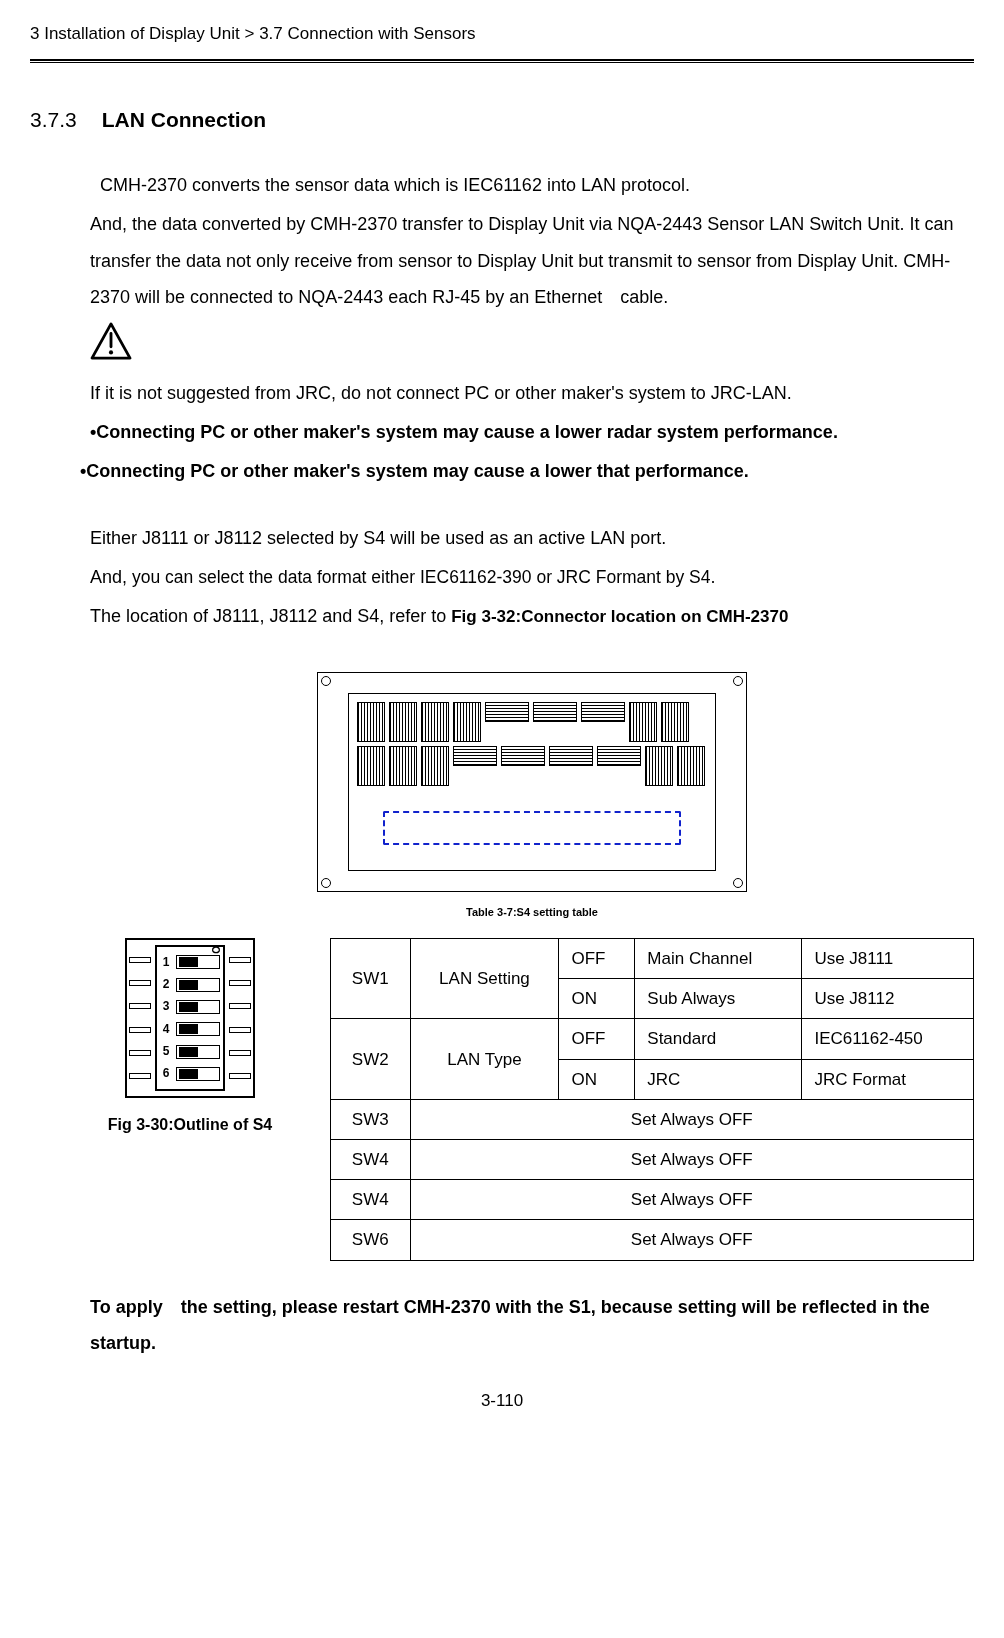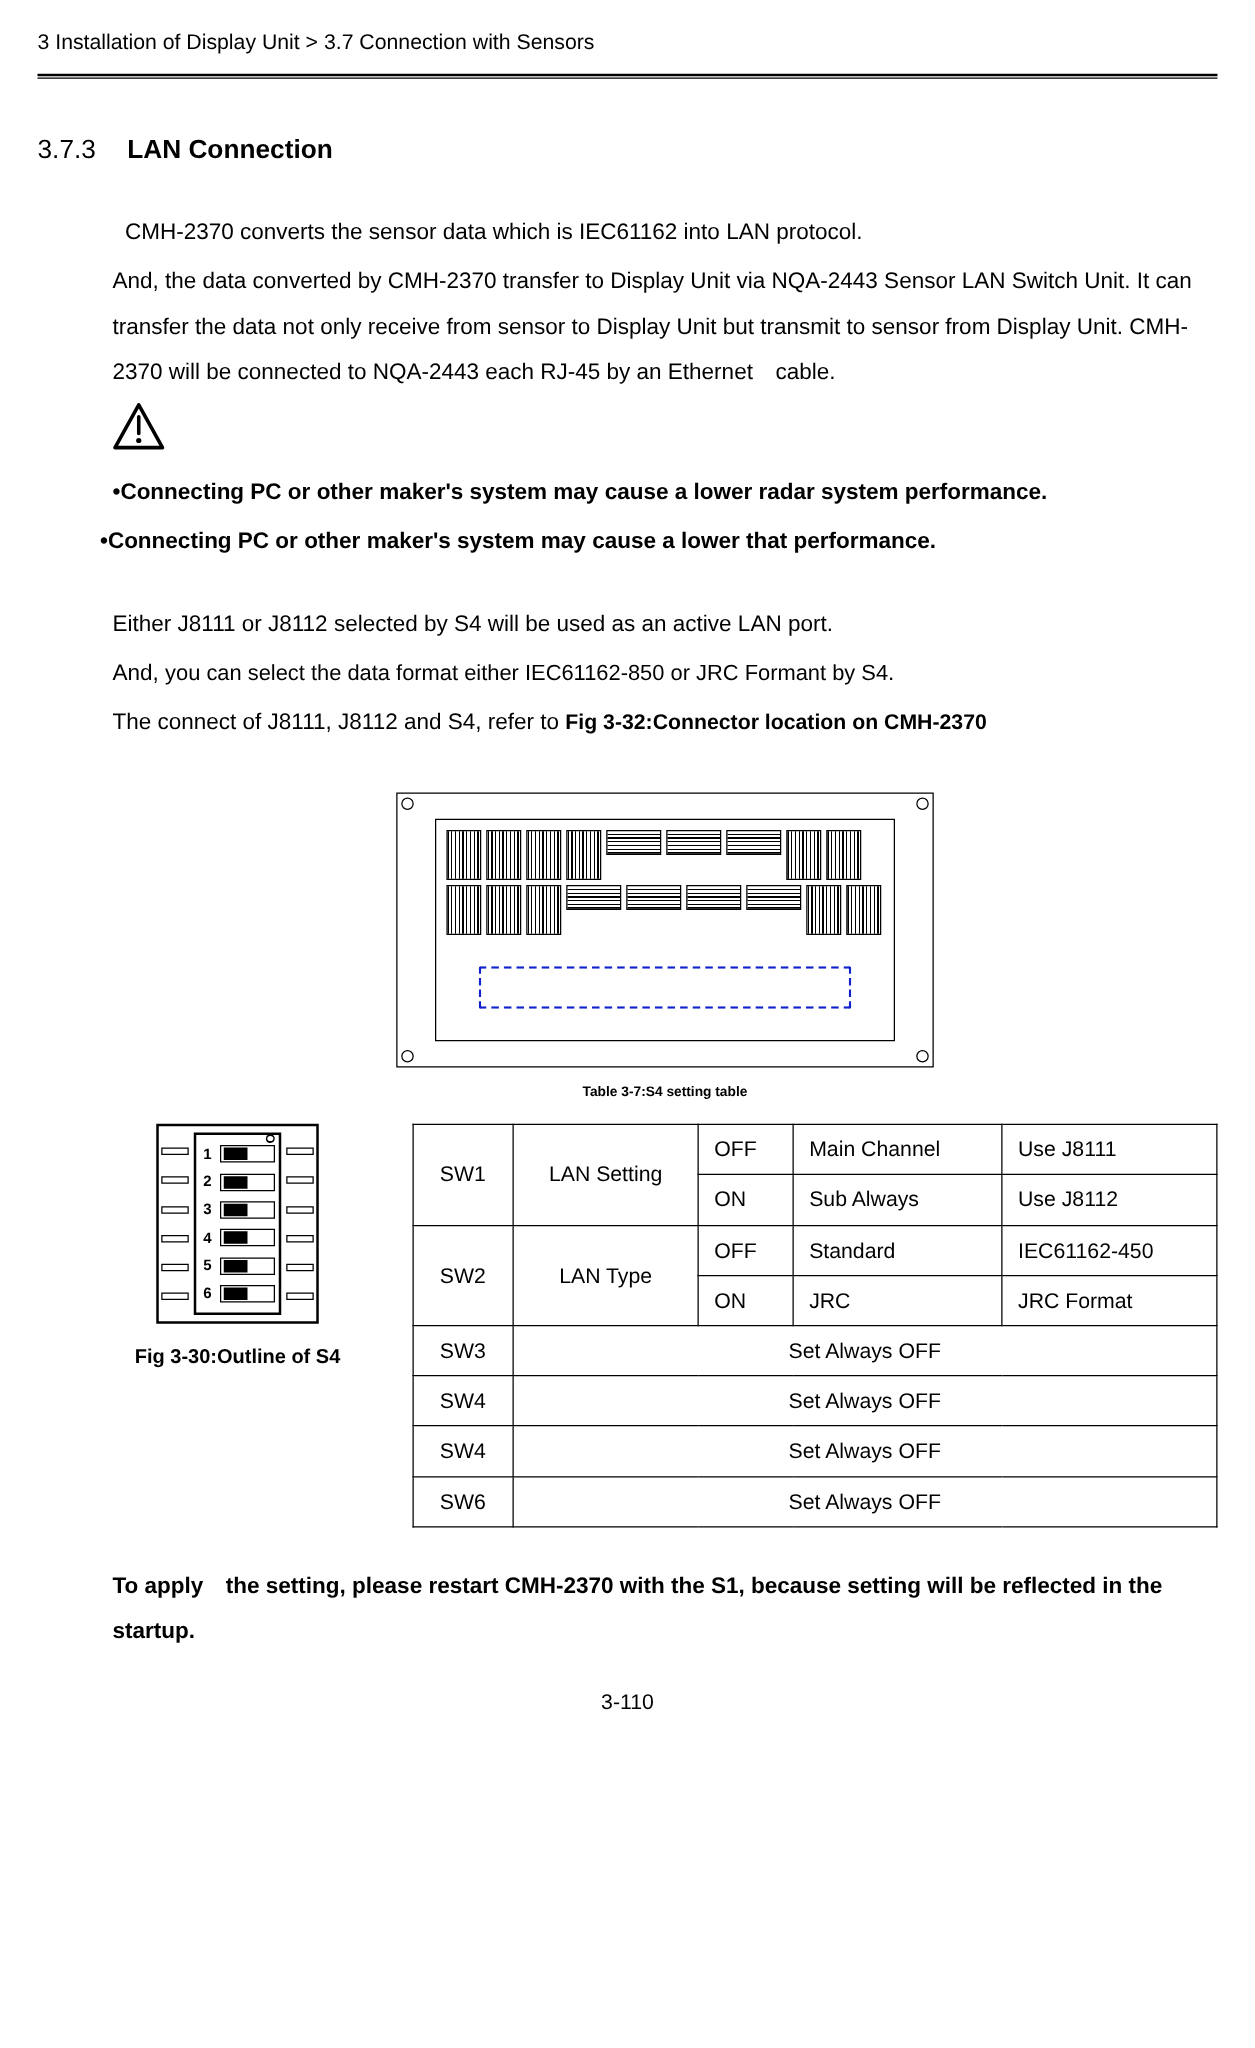--- a/index.html
+++ b/index.html
@@ -178,31 +178,32 @@
   <div class="para">And, the data converted by CMH-2370 transfer to Display Unit via NQA-2443 Sensor LAN Switch Unit. It can transfer the data not only receive from sensor to Display Unit but transmit to sensor from Display Unit. CMH-2370 will be connected to NQA-2443 each RJ-45 by an Ethernet cable.</div>
 
   <div class="warning-icon">
     <svg viewBox="0 0 44 40">
       <polygon points="22,2 42,38 2,38" fill="none" stroke="#000" stroke-width="3" stroke-linejoin="round"></polygon>
       <line x1="22" y1="12" x2="22" y2="26" stroke="#000" stroke-width="3" stroke-linecap="round"></line>
       <circle cx="22" cy="32" r="2.2" fill="#000"></circle>
     </svg>
   </div>
 
+  <div class="para">If it is not suggested from JRC, do not connect PC or other maker's system to JRC-LAN.</div>
   <div class="para bold">•Connecting PC or other maker's system may cause a lower radar system performance.</div>
   <div class="para outdent-bold">•Connecting PC or other maker's system may cause a lower that performance.</div>
 
   <div class="spacer"></div>
 
   <div class="para">Either J8111 or J8112 selected by S4 will be used as an active LAN port.</div>
   <div class="para">
-    <span>And, </span><span style="font-size:17.5px">you can select the data format either IEC61162-850 or JRC Formant by S4</span><span>.</span>
+    <span>And, </span><span style="font-size:17.5px">you can select the data format either IEC61162-390 or JRC Formant by S4</span><span>.</span>
   </div>
   <div class="para">
-    <span>The connect of J8111, J8112 and S4, refer to </span><span class="bold" style="font-size:17px">Fig 3-32:Connector location on CMH-2370</span>
+    <span>The location of J8111, J8112 and S4, refer to </span><span class="bold" style="font-size:17px">Fig 3-32:Connector location on CMH-2370</span>
   </div>
 
   <div class="spacer"></div>
 
 
   <div class="fig-wrap">
     <div class="board-drawing">
       <div class="screw tl"></div>
         <div class="screw tr"></div>
         <div class="screw bl"></div>

